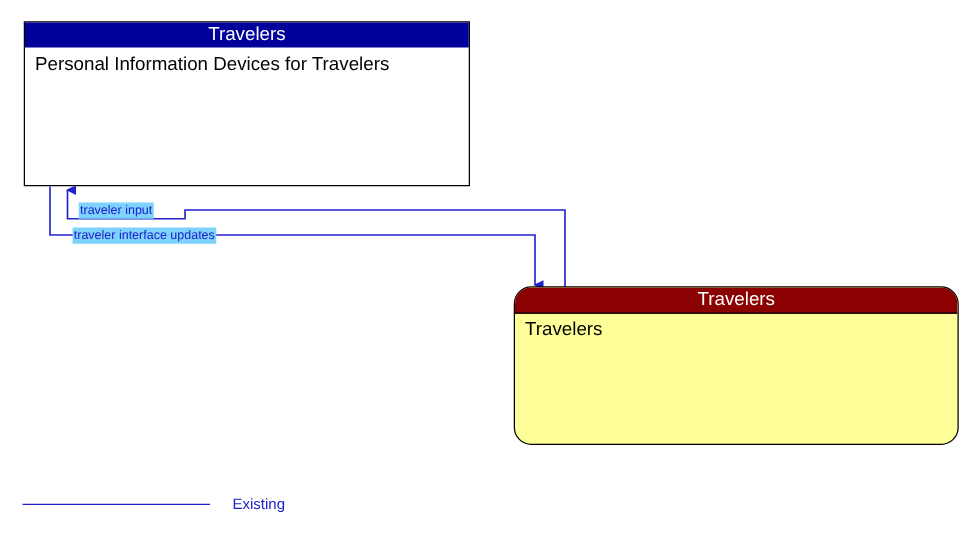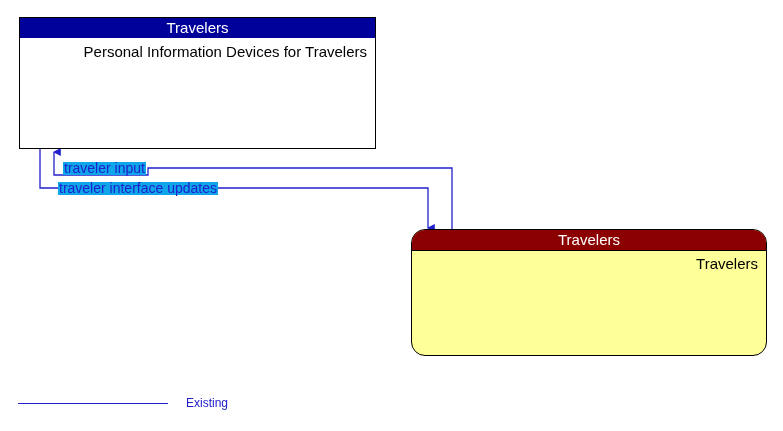--- a/index.html
+++ b/index.html
@@ -33,21 +33,21 @@
     text-align: center;
     color: #ffffff;
     font-size: 15px;
     line-height: 20px;
     height: 20px;
     overflow: hidden;
     white-space: nowrap;
   }
   .pobject-body {
     box-sizing: border-box;
-    text-align: right;
+    text-align: left;
     color: #000000;
     font-size: 15px;
     line-height: 19px;
     padding: 4px 8px 0 8px;
   }
 
   #box-pid {
     left: 19px;
     top: 17px;
     width: 357px;
@@ -77,24 +77,24 @@
   #box-travelers .pobject-body {
     font-size: 15px;
     line-height: 20px;
     padding-top: 3px;
   }
 
   
   .flow-label {
     position: absolute;
     color: #2020CC;
-    font-size: 14px;
+    font-size: 10px;
     line-height: 13px;
     white-space: nowrap;
-    background: #0ea5e9;
+    background: #7dd3fc;
     padding: 0 1px;
   }
   #label-traveler-input   { left: 63px;  top: 162px; }
   #label-iface-updates    { left: 42px;  top: 182px; margin-left: 16px; }
 
   
   #legend {
     position: absolute;
     left: 18px;
     top: 395px;

